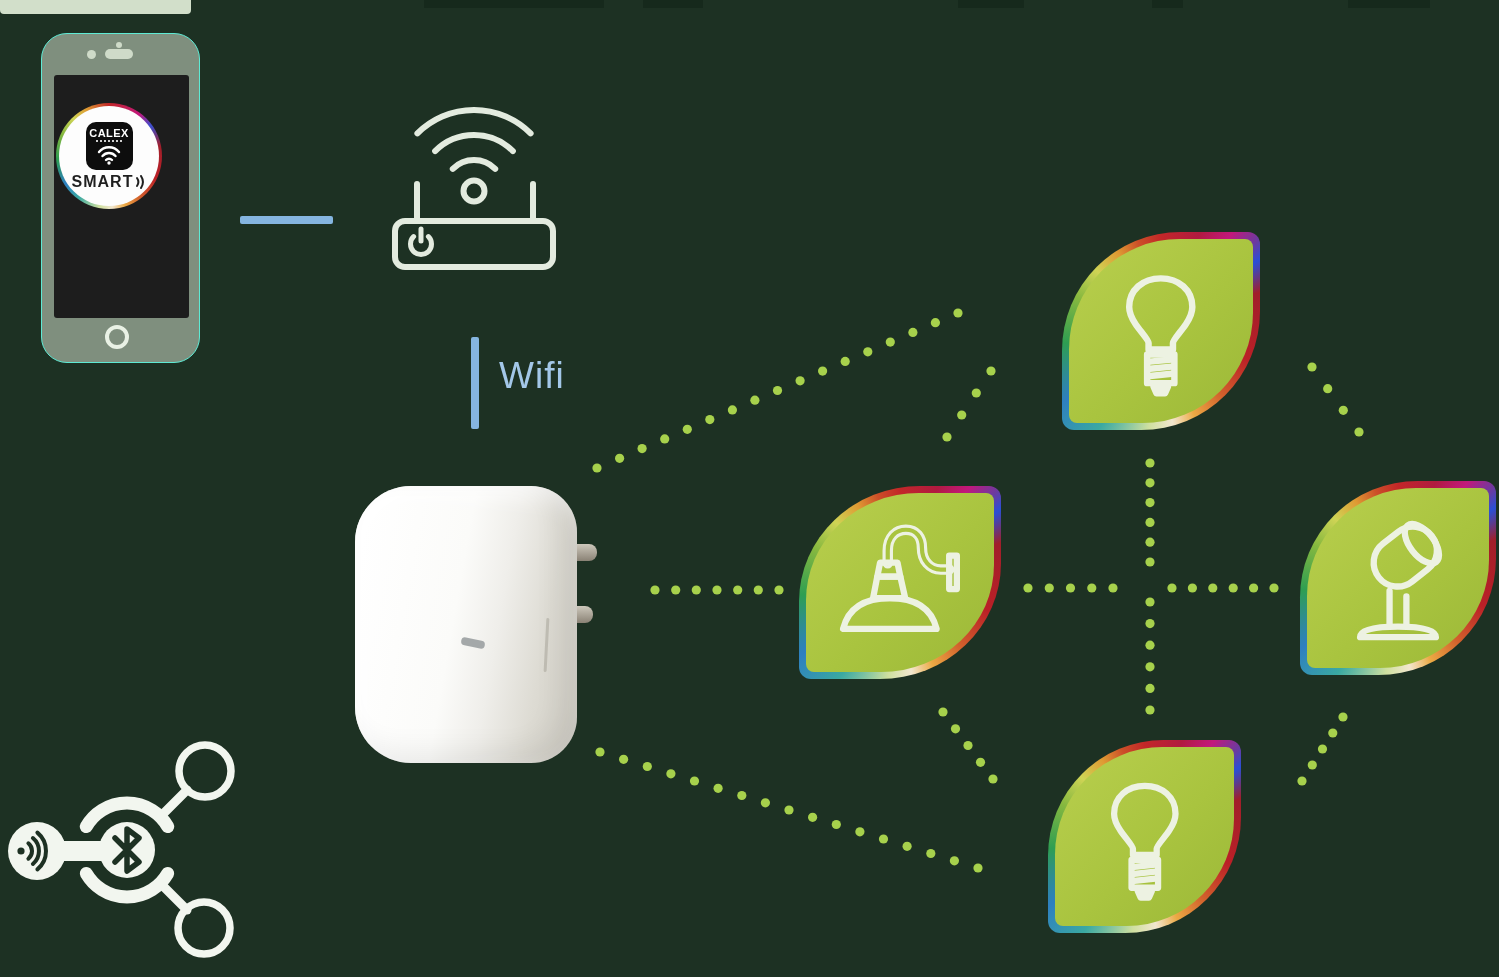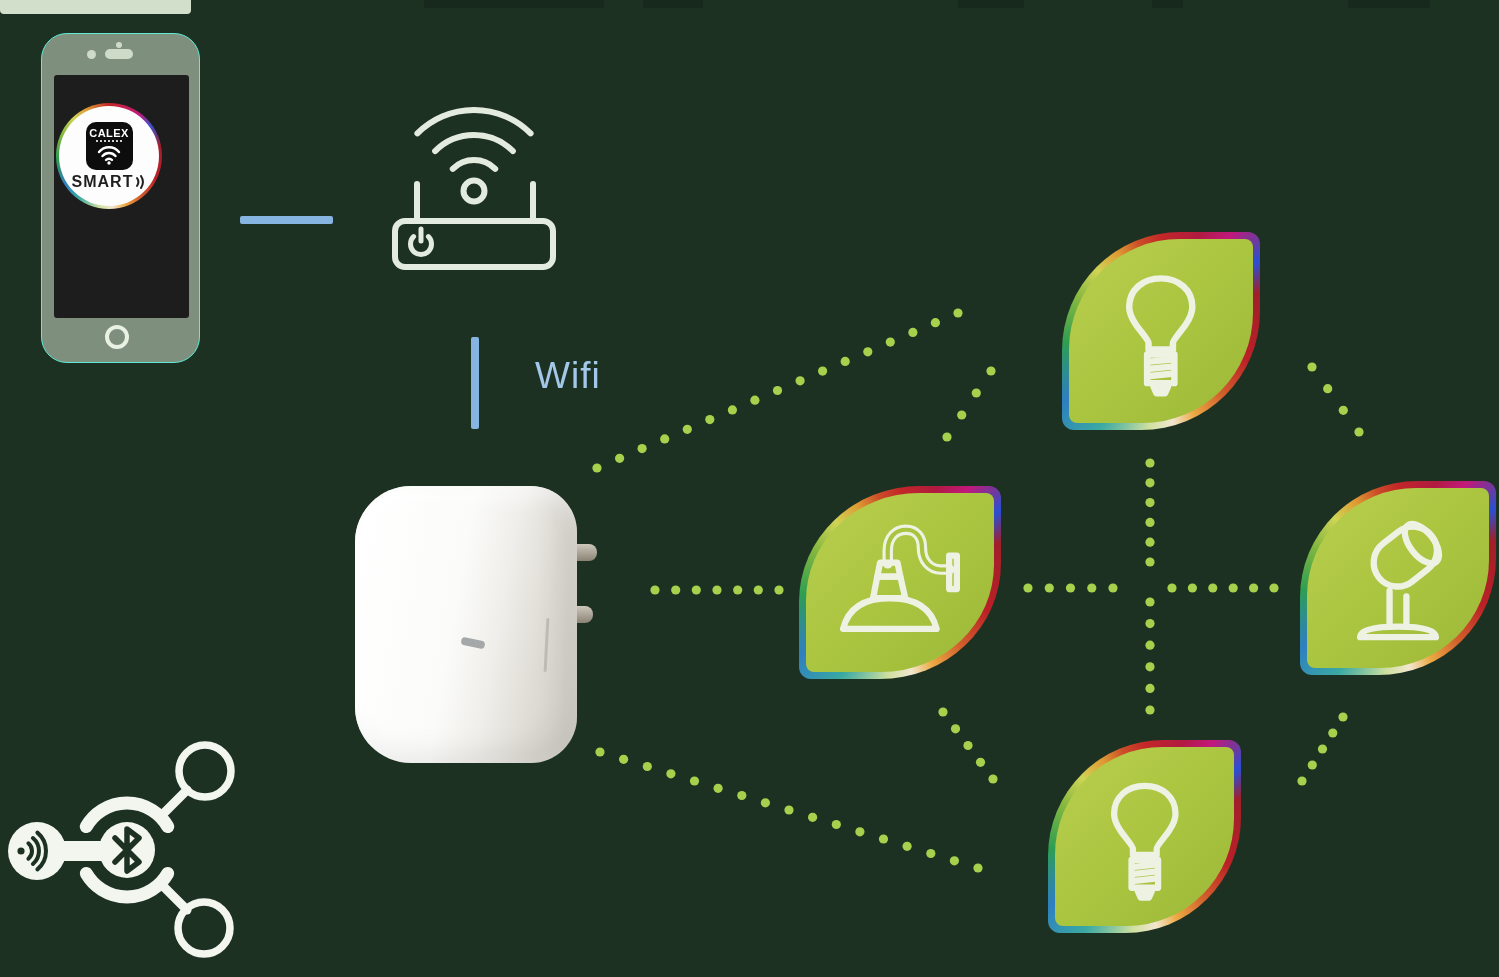--- a/index.html
+++ b/index.html
@@ -32,21 +32,21 @@
     display:flex;flex-direction:column;align-items:center;justify-content:center;gap:1px;padding-top:2px;box-sizing:border-box;}
   .calex-text{color:#ffffff;font-size:11px;font-weight:bold;letter-spacing:.4px;line-height:10px;}
   .calex-sub{width:26px;border-bottom:2px dotted #cfcfcf;height:1px;}
   .smart-row{display:flex;align-items:center;gap:2px;}
   .smart-text{color:#1f1f1f;font-size:16px;font-weight:bold;letter-spacing:1px;}
 
   
   .blue-line-h{left:240px;top:216px;width:93px;height:8px;background:#85b5e0;border-radius:2px;}
   .blue-line-v{left:471px;top:337px;width:8px;height:92px;background:#85b5e0;border-radius:2px;}
 
-  .wifi-label{left:499px;top:355px;font-size:37px;color:#a3c7e8;letter-spacing:1px;margin-left:36px;}
+  .wifi-label{left:499px;top:355px;font-size:37px;color:#a3c7e8;letter-spacing:1px;}
   .mesh-label{left:590px;top:837px;font-size:39px;color:#74b14b;letter-spacing:1px;}
 
   
   .gateway{left:355px;top:486px;width:222px;height:277px;border-radius:56px 46px 46px 56px;
     background:linear-gradient(100deg,#ffffff 6%,#fbfbf9 45%,#efeeea 62%,#dddbd3 80%,#cfccc3 100%);
     box-shadow:inset -16px -12px 28px rgba(0,0,0,0.07), inset 10px 10px 22px rgba(255,255,255,0.8);}
   .gw-pin{height:17px;border-radius:0 8px 8px 0;background:linear-gradient(180deg,#cdc8bc,#8a8275);}
   .gw-pin1{left:556px;top:544px;width:41px;}
   .gw-pin2{left:556px;top:606px;width:37px;}
   .gw-led{left:461px;top:639px;width:24px;height:8px;border-radius:4px;background:#a4a8a9;transform:rotate(12deg);}

